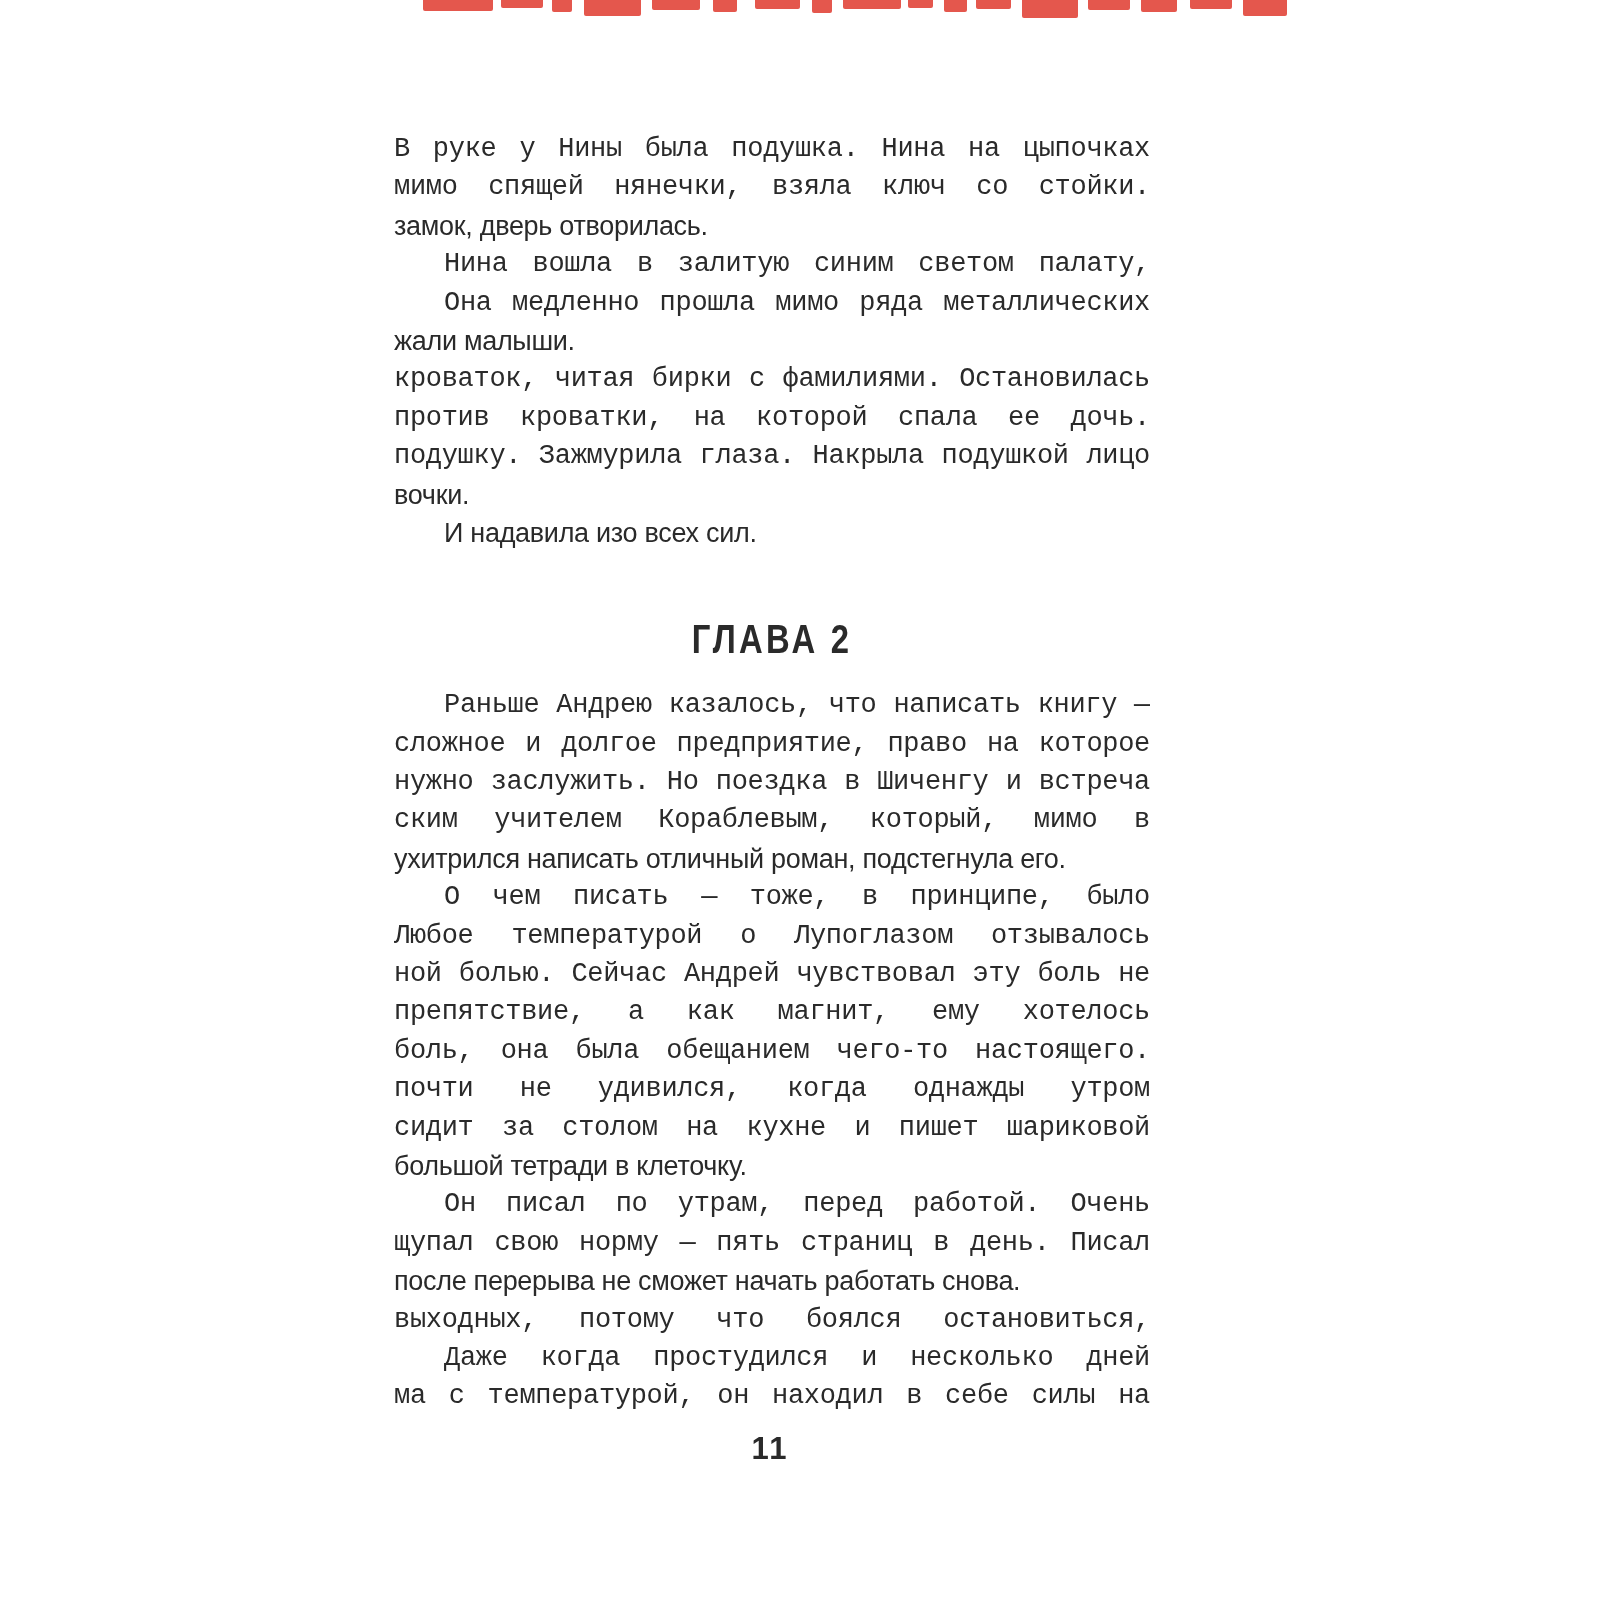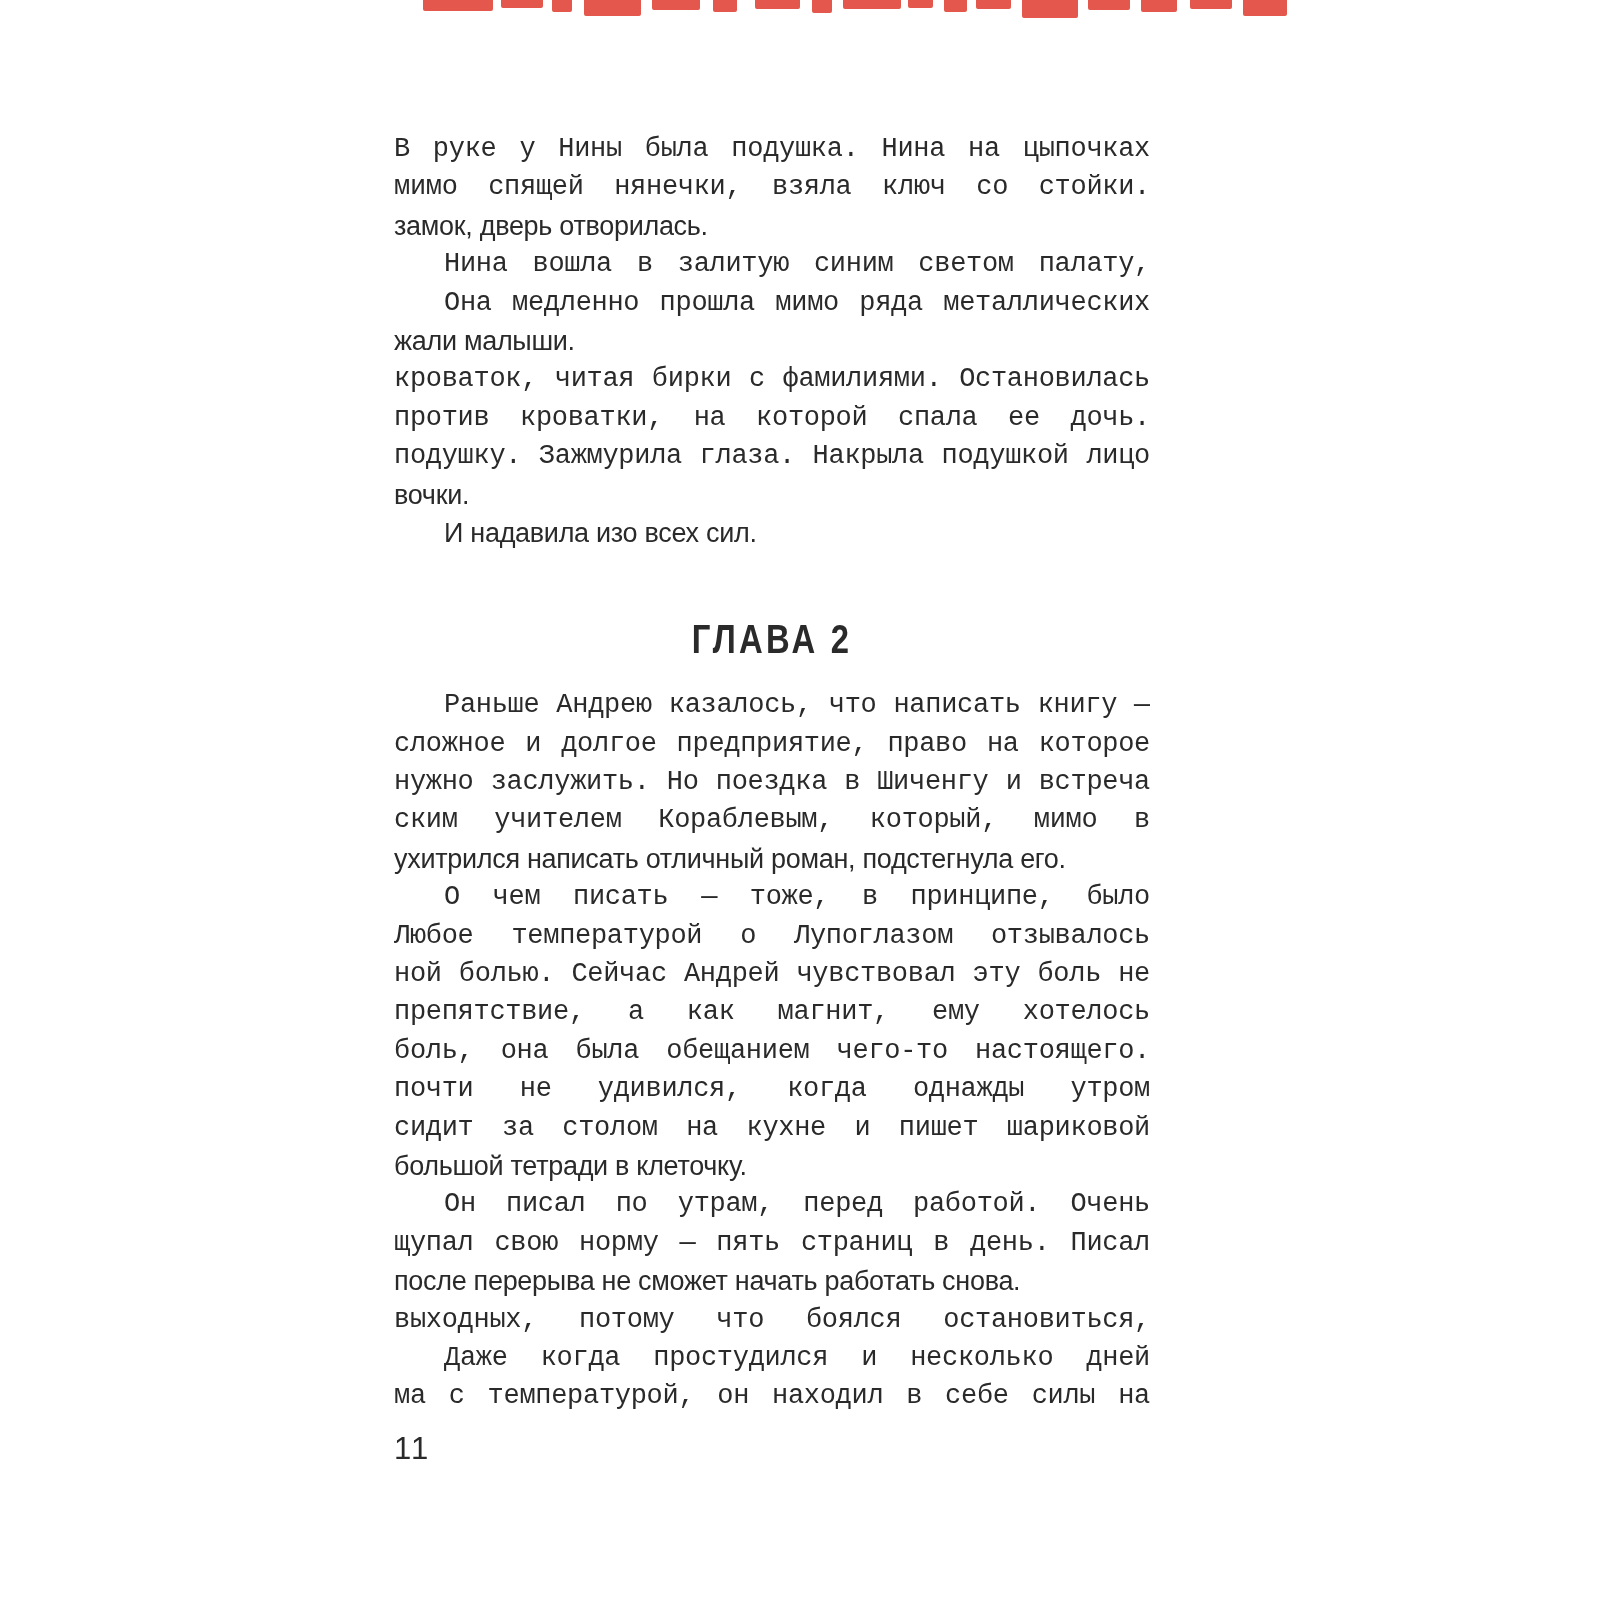--- a/index.html
+++ b/index.html
@@ -56,23 +56,23 @@
     transform-origin: center;
   }
 
   .text-block-2 { margin-top: 24px; }
 
   .page-number {
     position: absolute;
     left: 394px;
     top: 1430px;
     width: 752px;
-    text-align: left;
+    text-align: center;
     font-size: 31px;
-    font-weight: normal;
+    font-weight: bold;
     letter-spacing: 2px;
     line-height: 38px;
   }
 </style>
 </head>
 <body>
 
 <div class="book-page" style="background: rgb(255, 255, 255); color: rgb(42, 42, 42);">
   <div class="top-fragments">
       <div class="frag" style="left: 423px; width: 70px; height: 11px; background: rgb(228, 87, 77);"></div>

